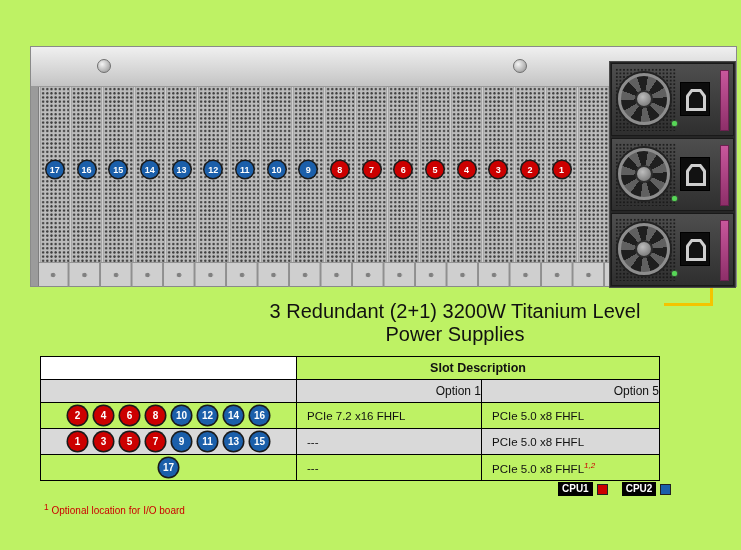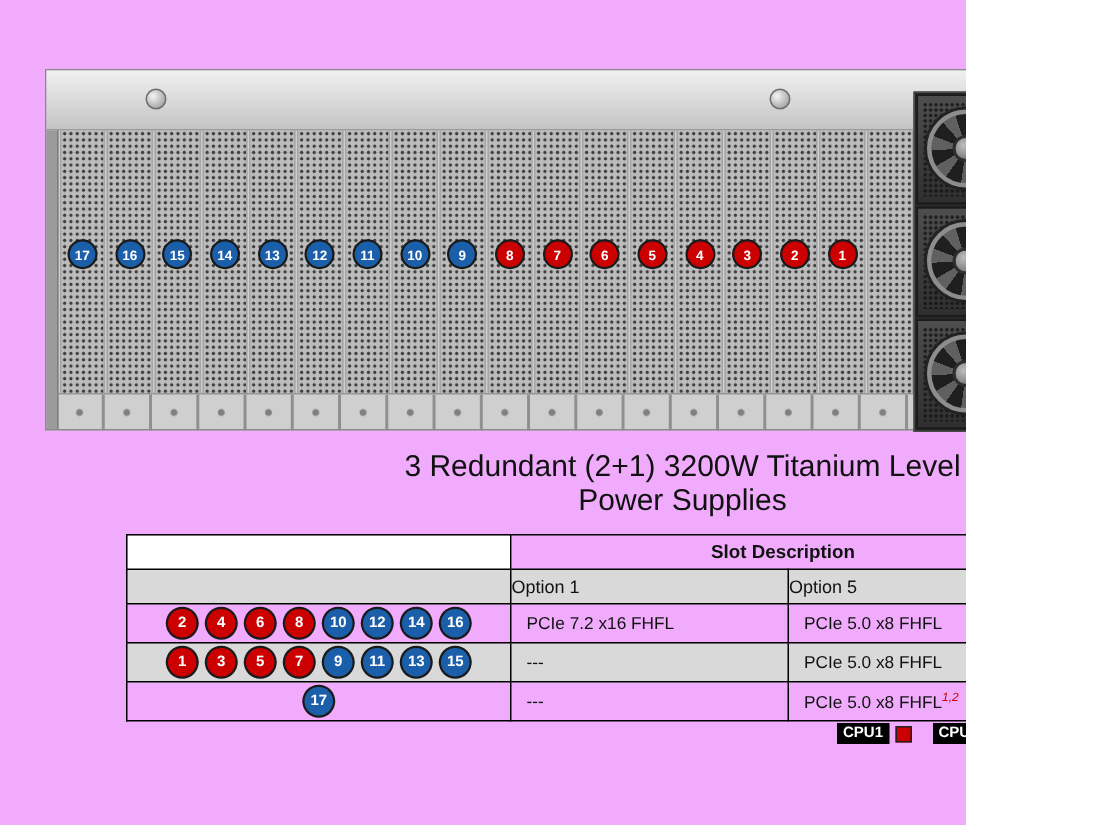--- a/index.html
+++ b/index.html
@@ -1,17 +1,17 @@
 <!DOCTYPE html>
 <html><head>
 <meta charset="utf-8">
 <style>
   * { margin:0; padding:0; box-sizing:border-box; }
   body { background:#fff; font-family:"Liberation Sans", sans-serif; }
-  .canvas { position:relative; width:644px; height:550px; background:#f0abfc; overflow:hidden; }
+  .canvas { position:relative; width:741px; height:550px; background:#bef264; overflow:hidden; }
 
   
   .server { position:absolute; left:30px; top:46px; width:707px; height:241px;
             background:#cfcfcf; border:1px solid #8a8a8a; }
   .top-rail { position:absolute; left:0; top:0; width:100%; height:40px;
               background:linear-gradient(#f0f0f0,#c4c4c4); border-bottom:1px solid #9a9a9a; }
   .screw { position:absolute; top:12px; width:14px; height:14px; border-radius:50%;
            background:radial-gradient(circle at 35% 35%, #f4f4f4, #8f8f8f); border:1px solid #6f6f6f; }
   .left-wall { position:absolute; left:0; top:40px; bottom:0; width:8px;
                background:#9b9b9b; border-right:1px solid #7e7e7e; }
@@ -61,26 +61,26 @@
   .slot-circle.tbl { width:19px; height:19px; font-size:10px; }
 
   
   .callout-line-v { position:absolute; left:710px; top:287px; width:3px; height:17px; background:#f4c400; }
   .callout-line-h { position:absolute; left:664px; top:303px; width:49px; height:3px; background:#f4c400; }
   .callout-text { position:absolute; left:248px; top:300px; width:414px; text-align:center;
                   font-size:20px; color:#111; }
 
   
   .slot-table { position:absolute; left:40px; top:356px; width:619px;
-                border-collapse:collapse; table-layout:fixed; font-size:11.5px; color:#111;margin-left:44px; }
+                border-collapse:collapse; table-layout:fixed; font-size:11.5px; color:#111; }
   .slot-table td { border:1px solid #000; }
   .slot-table tr.gray td { background:#d9d9d9; }
   .hdr { text-align:center; font-weight:bold; font-size:12.5px; height:23px; }
   .corner { height:23px; background:#fff; }
-  .opt-h { text-align:left; font-size:12px; height:23px; }
+  .opt-h { text-align:right; font-size:12px; height:23px; }
   .circles { height:26px; }
   .circ-wrap { display:flex; align-items:center; justify-content:center; gap:7px; }
   .val { padding-left:10px; height:26px; }
   sup.fn { color:#cc0000; font-size:8px;font-style:italic; }
 
   
   .legend { position:absolute; left:558px; top:482px; display:flex; align-items:center; gap:4px; }
   .leg-label { background:#000; color:#fff; font-size:10px; font-weight:bold;
                padding:2px 4px; line-height:1; }
   .swatch { width:11px; height:11px; border:1px solid #222; display:inline-block; }
@@ -261,15 +261,16 @@
 
   <div class="legend">
     <span class="leg-label">CPU1</span>
     <span class="swatch" style="background-color: rgb(204, 0, 0);"></span>
     <span class="leg-gap"></span>
     <span class="leg-label">CPU2</span>
     <span class="swatch" style="background-color: rgb(27, 95, 170);"></span>
   </div>
 
   <div class="footnotes">
+    <div><sup>1</sup> <span>Optional location for I/O board</span></div>
   </div>
 
 </div>
 
 </body></html>

